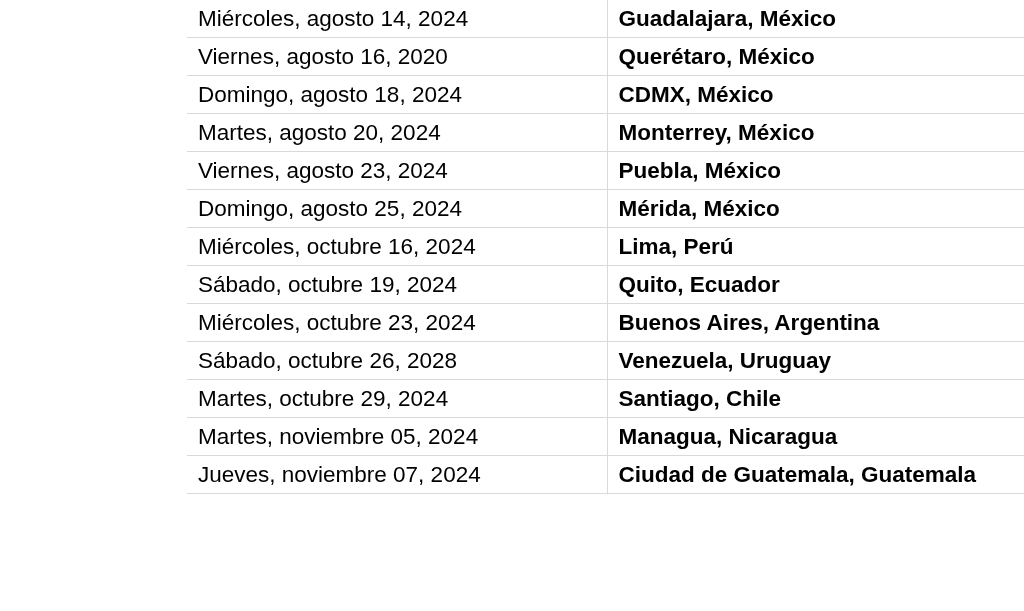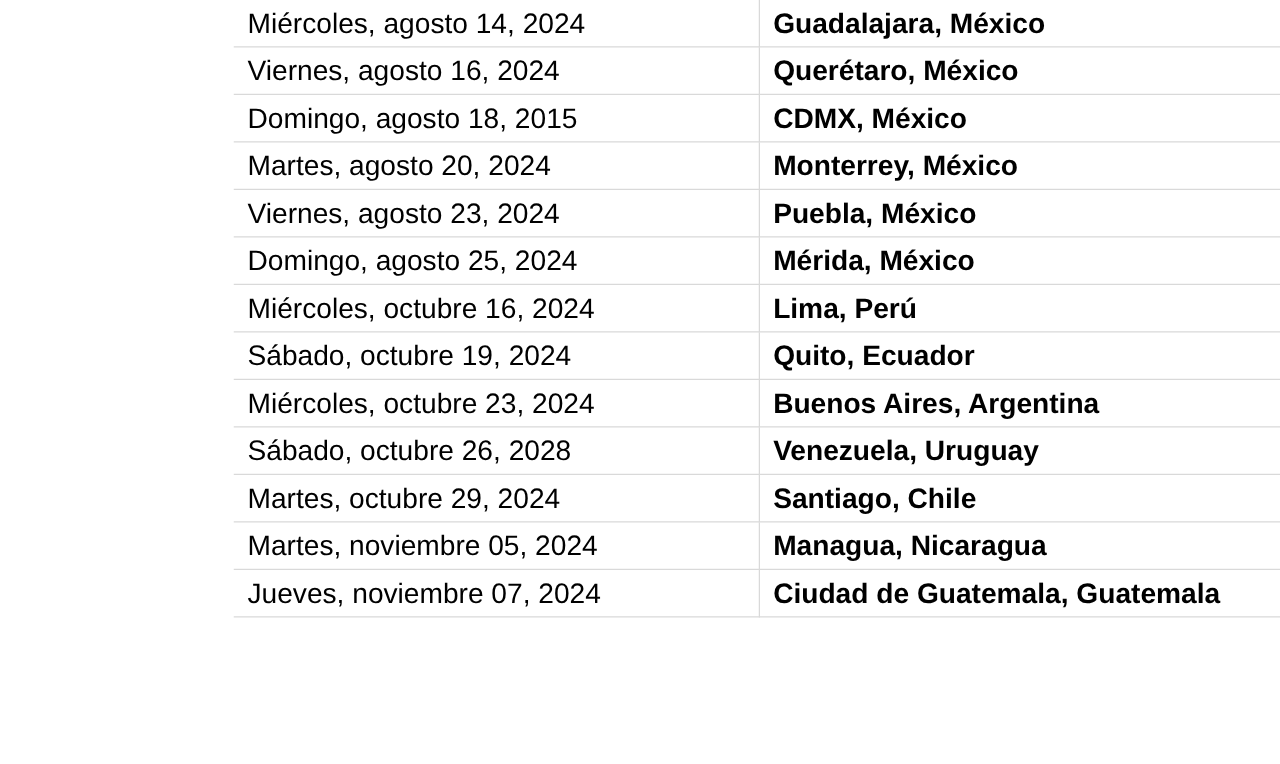--- a/index.html
+++ b/index.html
@@ -62,25 +62,25 @@
     <colgroup>
       <col class="c-date">
       <col class="c-city">
     </colgroup>
     <tbody>
       <tr>
         <td class="date-cell">Miércoles, agosto 14, 2024</td>
         <td class="city-cell">Guadalajara, México</td>
       </tr>
       <tr>
-        <td class="date-cell">Viernes, agosto 16, 2024</td>
+        <td class="date-cell">Viernes, agosto 16, 2020</td>
         <td class="city-cell">Querétaro, México</td>
       </tr>
       <tr>
-        <td class="date-cell">Domingo, agosto 18, 2015</td>
+        <td class="date-cell">Domingo, agosto 18, 2024</td>
         <td class="city-cell">CDMX, México</td>
       </tr>
       <tr>
         <td class="date-cell">Martes, agosto 20, 2024</td>
         <td class="city-cell">Monterrey, México</td>
       </tr>
       <tr>
         <td class="date-cell">Viernes, agosto 23, 2024</td>
         <td class="city-cell">Puebla, México</td>
       </tr>

